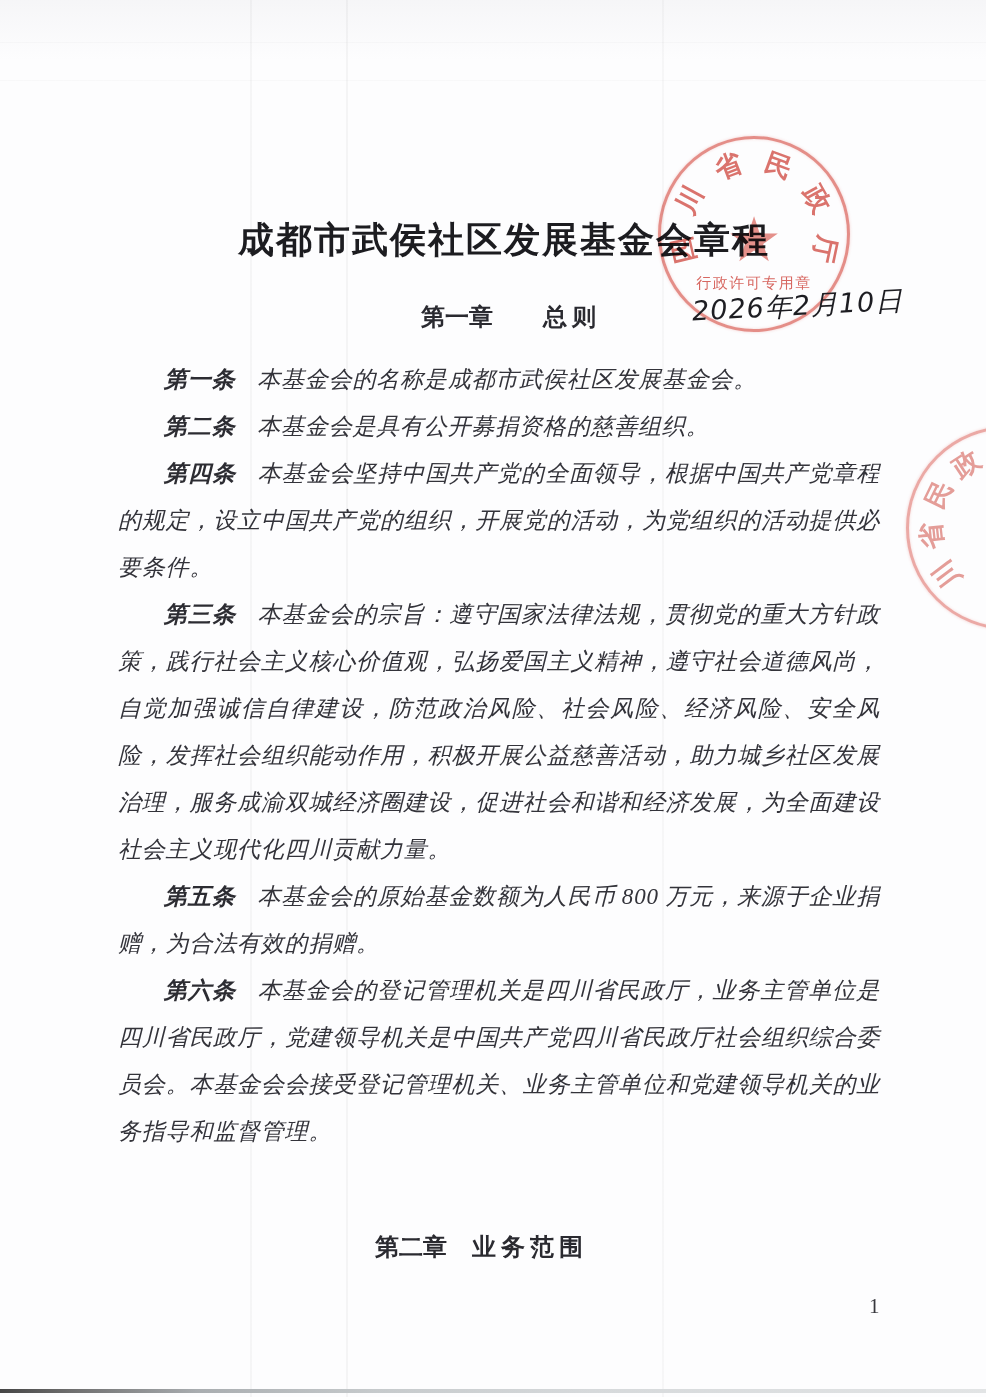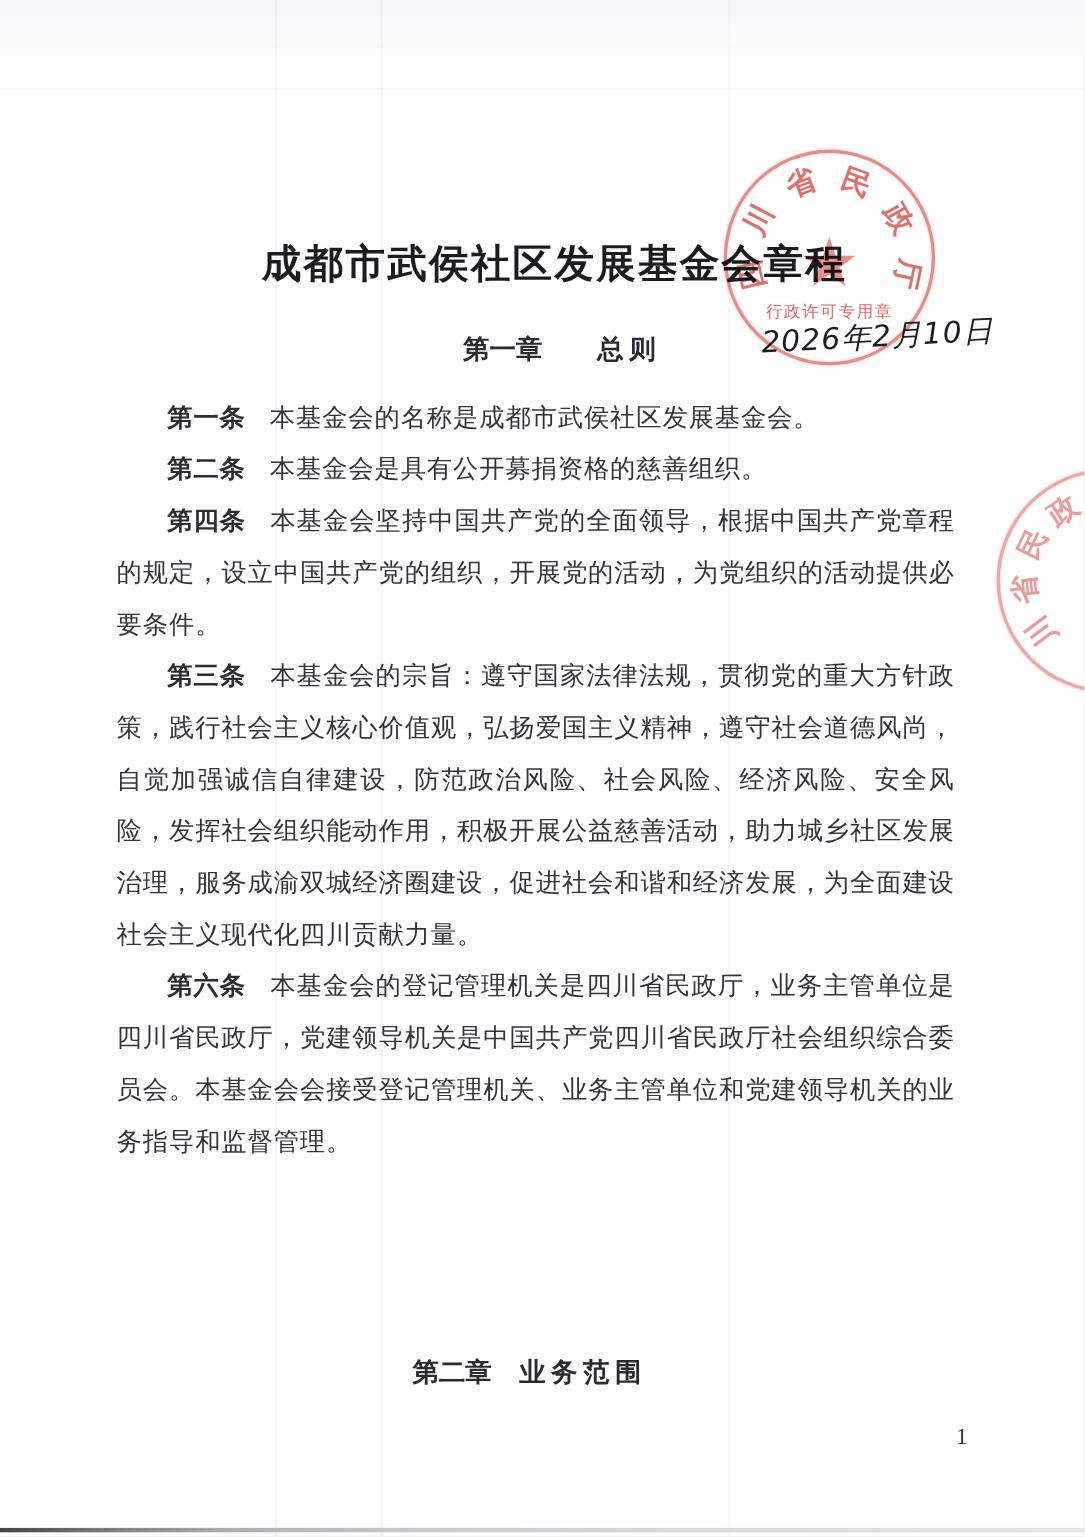--- a/index.html
+++ b/index.html
@@ -38,21 +38,21 @@
   .chapter{
     position:absolute;z-index:2;font-size:24px;font-weight:700;color:#2a2a30;
     white-space:nowrap;
   }
   .chapter .ch-name{letter-spacing:5px;}
   #chapter1{top:301px;left:421px;}
   #chapter1 .ch-num{margin-right:50px;}
   #chapter2{top:1231px;left:375px;}
   #chapter2 .ch-num{margin-right:25px;}
   .body-text{
-    position:absolute;top:356px;left:106px;width:762px;z-index:2;
+    position:absolute;top:356px;left:118px;width:762px;z-index:2;font-style:italic;
   }
   .body-text p{
     margin:0;font-size:23px;letter-spacing:0.8px;line-height:47px;
     text-align:justify;text-indent:2em;color:#33333a;
   }
   .article-label{font-weight:700;margin-right:0.95em;color:#2c2c32;}
   .page-number{
     position:absolute;top:1294px;left:869px;z-index:2;
     font-size:21px;color:#37373d;
   }
@@ -104,20 +104,21 @@
 
   <div class="body-text">
   <p class="article"><span class="article-label">第一条</span><span class="article-text">本基金会的名称是成都市武侯社区发展基金会。</span></p>
 
   <p class="article"><span class="article-label">第二条</span><span class="article-text">本基金会是具有公开募捐资格的慈善组织。</span></p>
 
   <p class="article"><span class="article-label">第四条</span><span class="article-text">本基金会坚持中国共产党的全面领导，根据中国共产党章程的规定，设立中国共产党的组织，开展党的活动，为党组织的活动提供必要条件。</span></p>
 
   <p class="article"><span class="article-label">第三条</span><span class="article-text">本基金会的宗旨：遵守国家法律法规，贯彻党的重大方针政策，践行社会主义核心价值观，弘扬爱国主义精神，遵守社会道德风尚，自觉加强诚信自律建设，防范政治风险、社会风险、经济风险、安全风险，发挥社会组织能动作用，积极开展公益慈善活动，助力城乡社区发展治理，服务成渝双城经济圈建设，促进社会和谐和经济发展，为全面建设社会主义现代化四川贡献力量。</span></p>
 
+  <p class="article"><span class="article-label">第五条</span><span class="article-text">本基金会的原始基金数额为人民币 800 万元，来源于企业捐赠，为合法有效的捐赠。</span></p>
 
   <p class="article"><span class="article-label">第六条</span><span class="article-text">本基金会的登记管理机关是四川省民政厅，业务主管单位是四川省民政厅，党建领导机关是中国共产党四川省民政厅社会组织综合委员会。本基金会会接受登记管理机关、业务主管单位和党建领导机关的业务指导和监督管理。</span></p>
 
 </div>
 
   <div class="chapter" id="chapter2">
     <span class="ch-num">第二章</span><span class="ch-name">业务范围</span>
   </div>
 
   <div class="stamp" id="approval-stamp">

